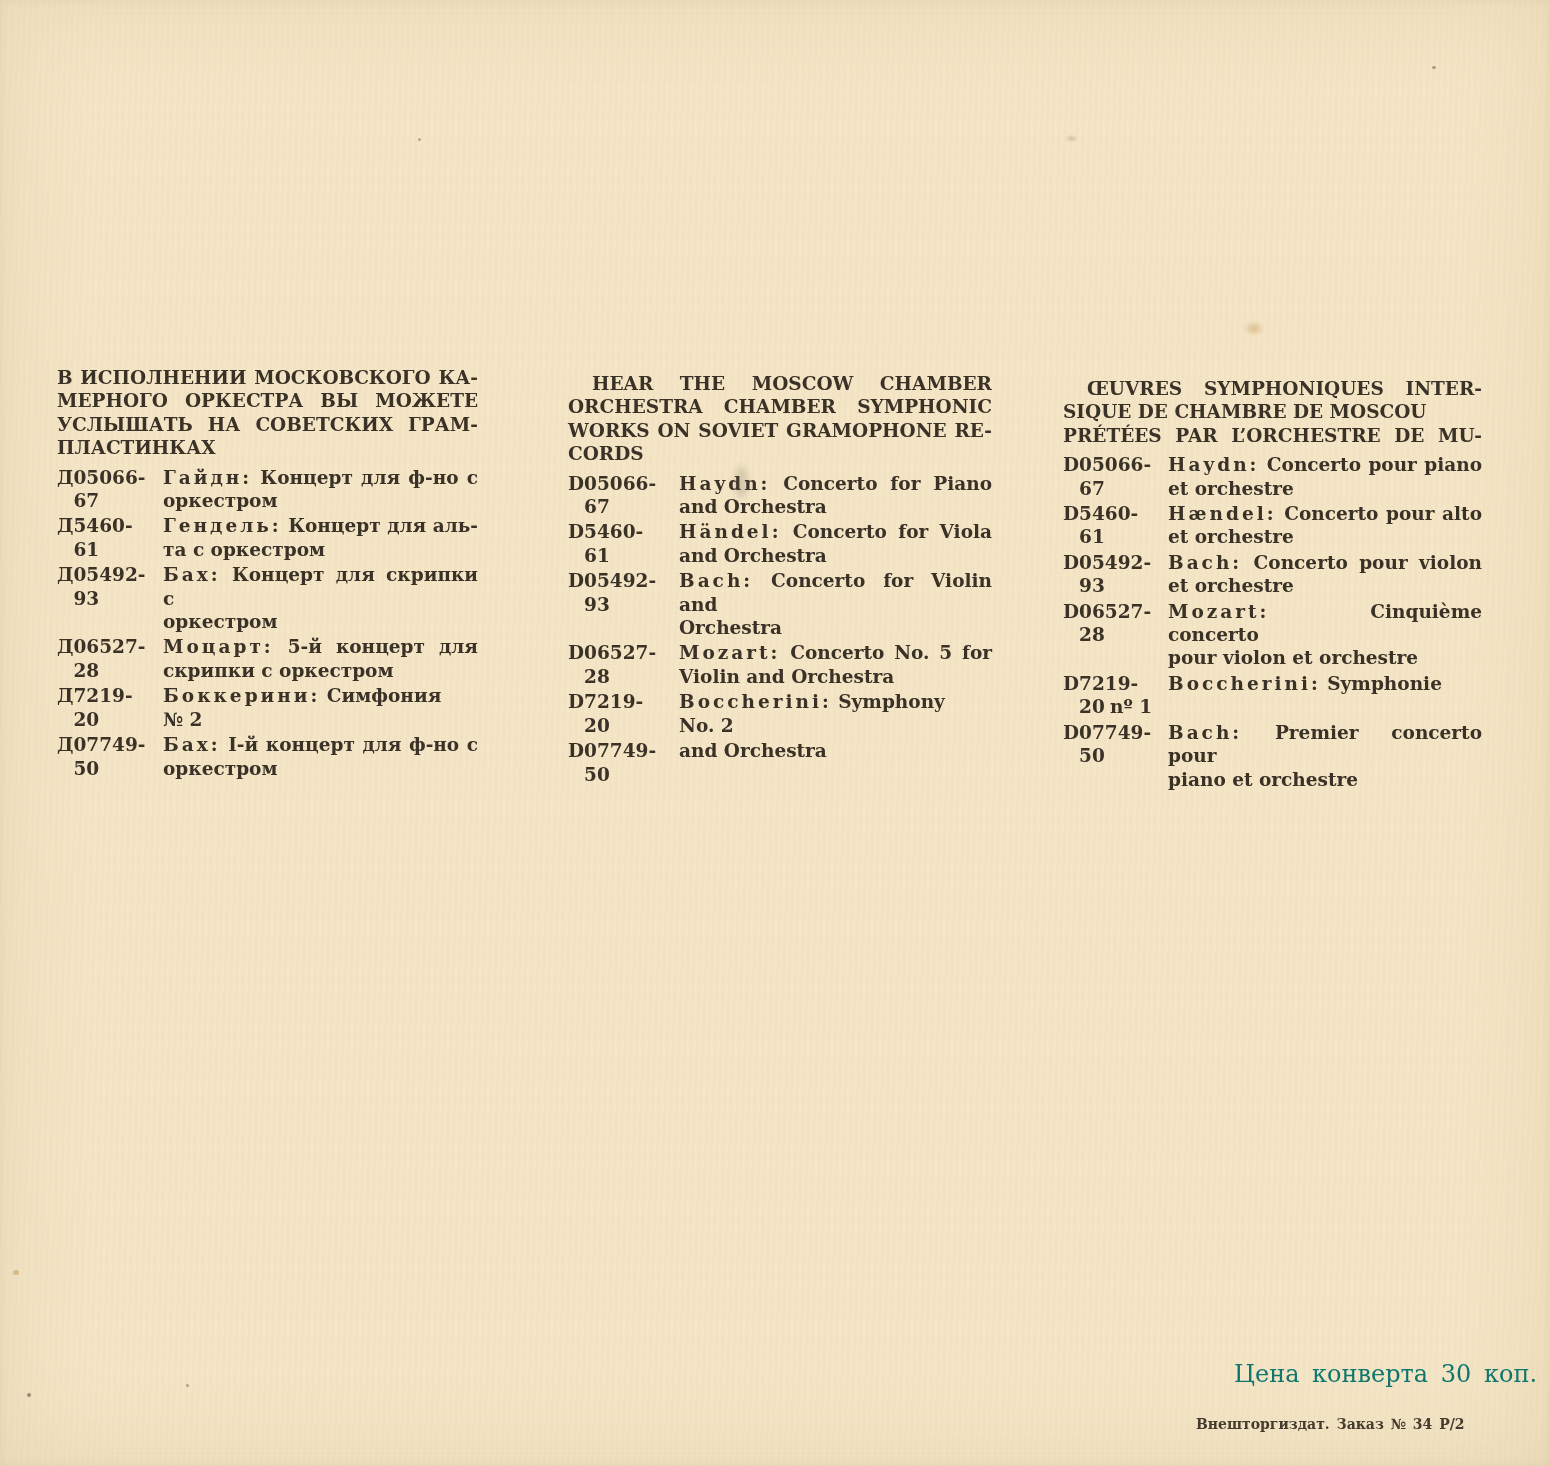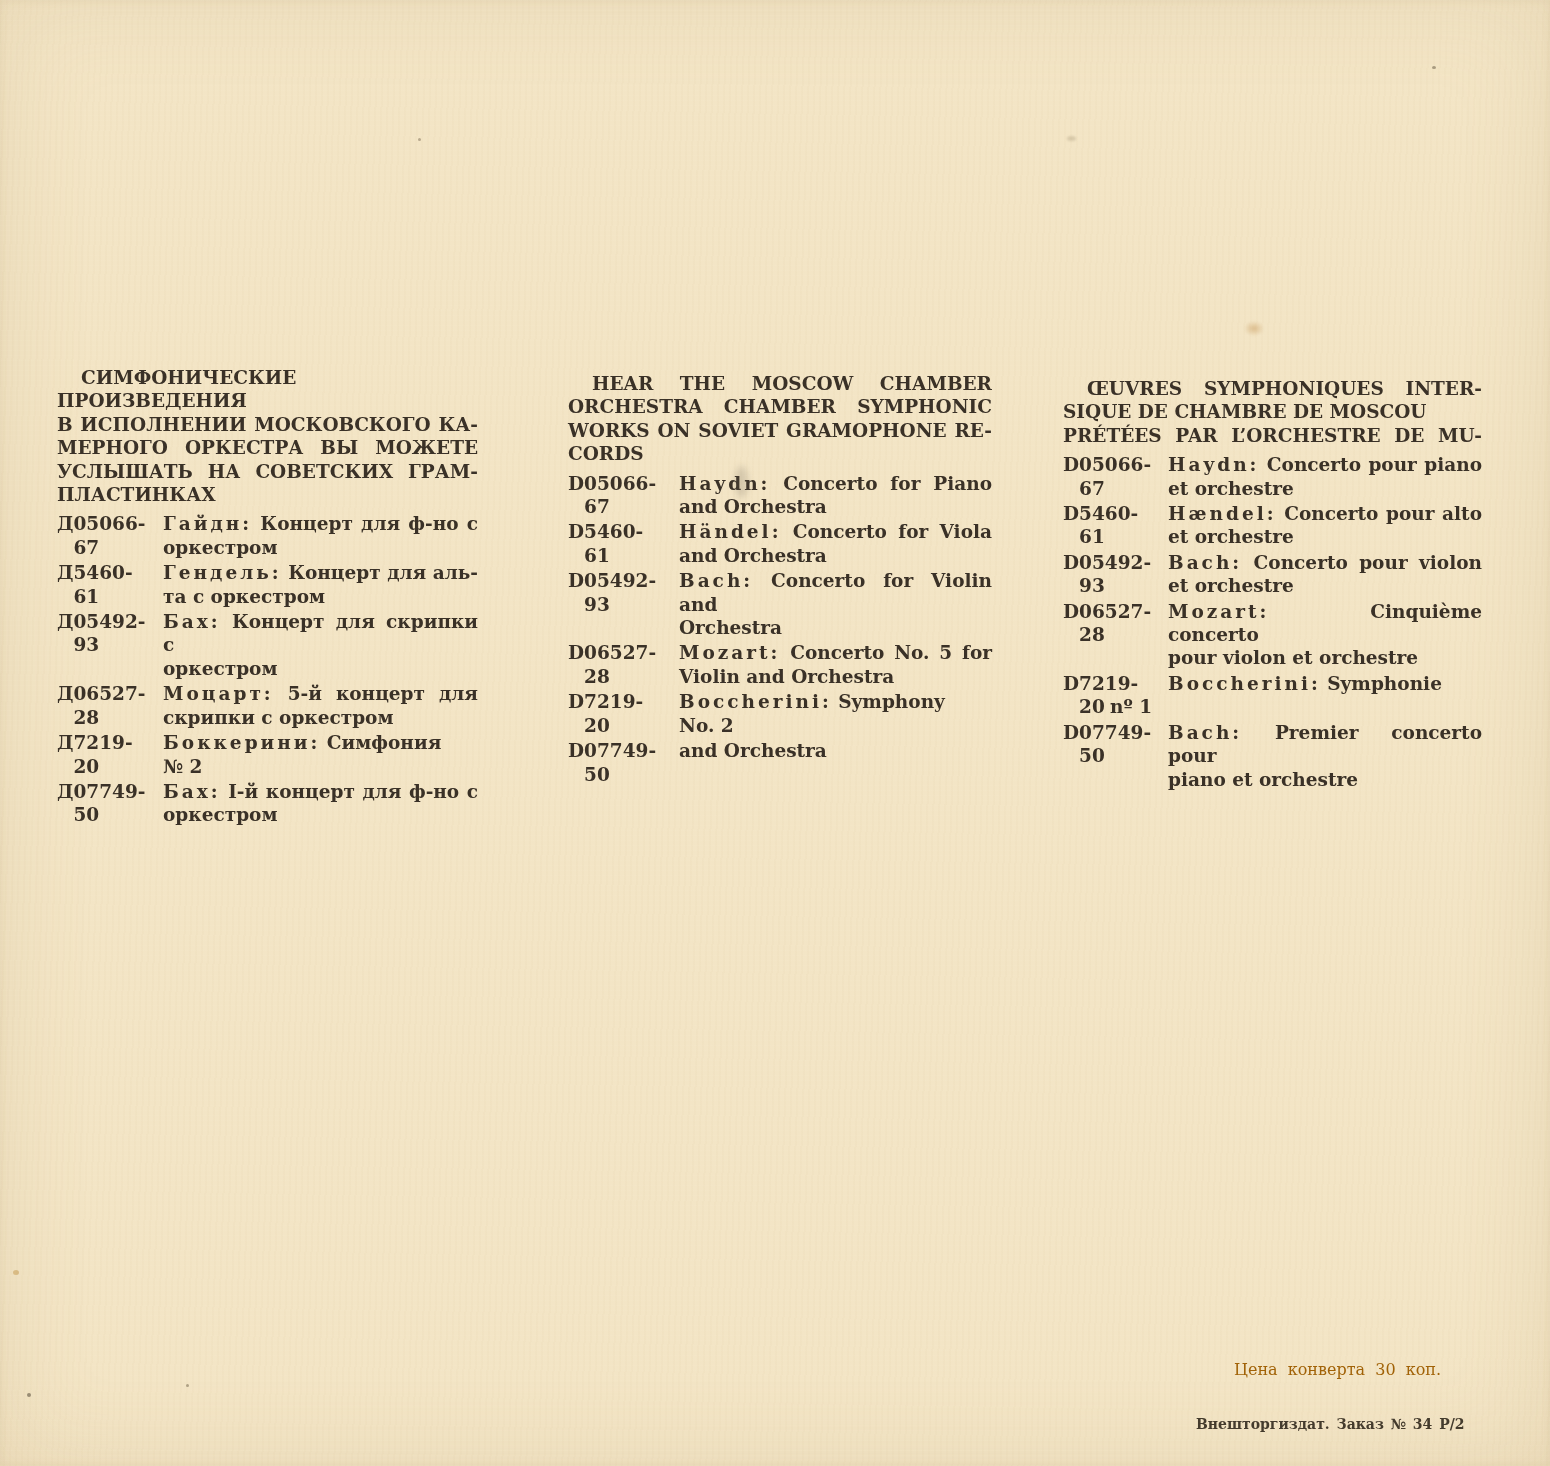--- a/index.html
+++ b/index.html
@@ -56,23 +56,23 @@
   .col-0 .code { width: 93px; }
   .col-1 .code { width: 92px; }
   .col-2 .code { width: 93px; }
 
   .author { letter-spacing: 3px; }
   .line.outdent { margin-left: -58px; }
 
   .price {
     position: absolute;
     left: 1234px; top: 1360px;
-    font-size: 16px;
+    font-size: 24px;
     word-spacing: 5px;
-    color: #a16207;
+    color: #0f766e;
   }
   .imprint {
     position: absolute;
     left: 1196px; top: 1416px;
     font-size: 14px;
     font-weight: bold;
     word-spacing: 2px;
     color: #443b2d;
   }
 
@@ -90,21 +90,20 @@
   .speck-5 { left: 418px;  top: 138px;  width: 3px; height: 3px; background: rgba(110,95,70,0.45); }
   .speck-6 { left: 1067px; top: 136px;  width: 9px; height: 5px; background: rgba(140,122,92,0.25); filter: blur(1px); }
 </style>
 </head>
 <body>
 
 <div class="page" style="--paper: #f2e3c2; --ink: #3a3127;">
 
   <div class="col col-0">
       <div class="header">
-        <div class="hline just ind">СИМФОНИЧЕСКИЕ ПРОИЗВЕДЕНИЯ</div>
         <div class="hline just">В ИСПОЛНЕНИИ МОСКОВСКОГО КА-</div>
         <div class="hline just">МЕРНОГО ОРКЕСТРА ВЫ МОЖЕТЕ</div>
         <div class="hline just">УСЛЫШАТЬ НА СОВЕТСКИХ ГРАМ-</div>
         <div class="hline">ПЛАСТИНКАХ</div>
       </div>
       <div class="item">
         <span class="code">
           <span class="code-prefix">Д</span>
           <span class="code-num">05066-67</span>
         </span>

